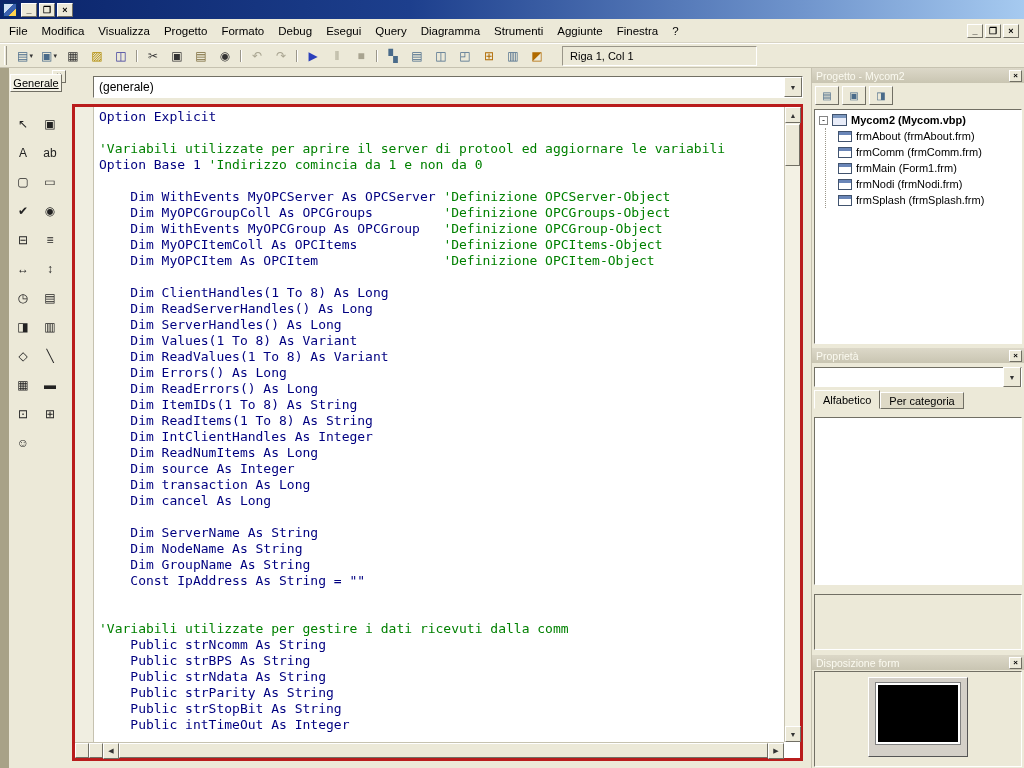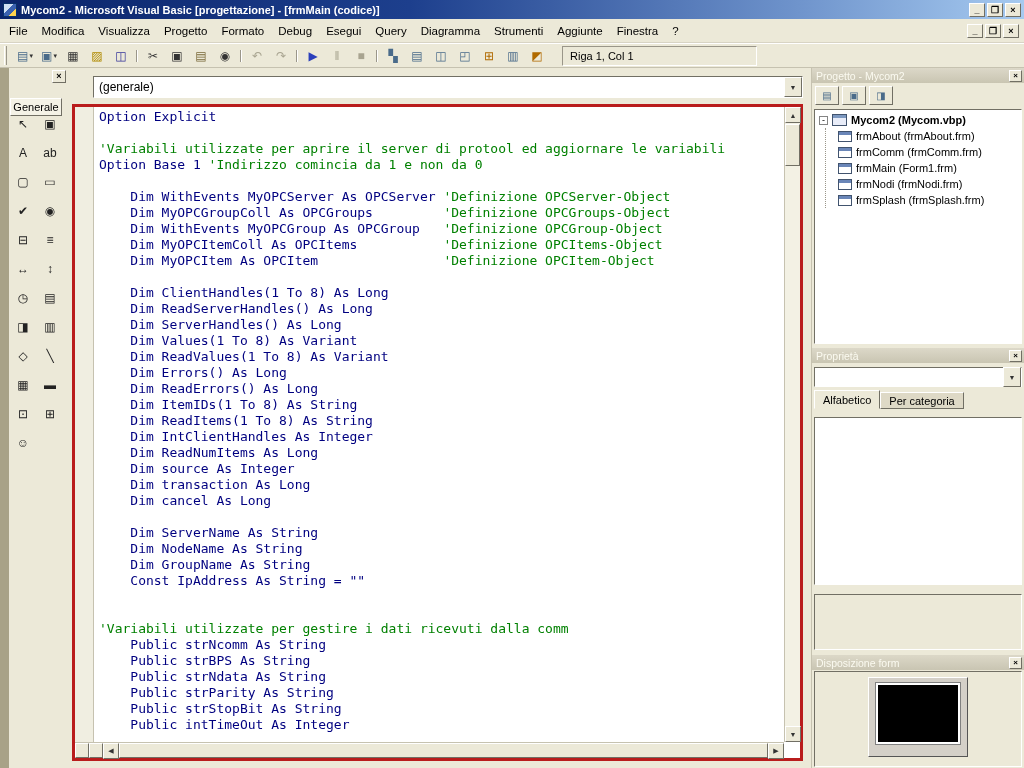--- a/index.html
+++ b/index.html
@@ -28,21 +28,21 @@
   .tb-btn.disabled .tb-glyph{color:#a8a490 !important;}
   .tb-caret{font-size:7px;margin-left:1px;color:#333;}
   .tb-sep{width:2px;height:19px;border-left:1px solid #9a9689;border-right:1px solid #fff;margin:0 3px;}
   .tb-status{margin-left:12px;width:195px;height:20px;line-height:18px;padding-left:7px;background:#ece9d8;border:1px solid;border-color:#9a9689 #fff #fff #9a9689;font-size:11px;}
 
   
   #toolbox-dock{position:absolute;left:0;top:68px;bottom:0;width:68px;}
   .dock-strip{position:absolute;left:0;top:0;bottom:0;width:9px;background:#a8a287;}
   .toolbox-head{position:absolute;left:9px;top:1px;right:2px;height:14px;display:flex;justify-content:flex-end;align-items:center;}
   .small-close{width:14px;height:13px;background:#ece9d8;border:1px solid;border-color:#fff #716f64 #716f64 #fff;font-size:9px;line-height:11px;text-align:center;font-weight:bold;}
-  .toolbox-tab{position:absolute;left:10px;top:30px;width:52px;height:18px;background:#f4f2e6;border:1px solid;border-color:#fff #716f64 #716f64 #fff;text-align:center;line-height:16px;font-size:11px;}
+  .toolbox-tab{position:absolute;left:10px;top:6px;width:52px;height:18px;background:#f4f2e6;border:1px solid;border-color:#fff #716f64 #716f64 #fff;text-align:center;line-height:16px;font-size:11px;text-decoration:underline;}
   #toolbox-grid{position:absolute;left:10px;top:42px;display:grid;grid-template-columns:26px 26px;grid-auto-rows:28px;gap:1px;}
   .tool{display:flex;align-items:center;justify-content:center;font-size:12px;color:#222;}
   .tool .tool-glyph{pointer-events:none;}
 
   
   #editor{position:absolute;left:68px;top:68px;right:213px;bottom:0;background:var(--chrome,#ece9d8);}
   .combo-row{position:absolute;left:4px;top:8px;right:8px;height:22px;display:flex;gap:8px;padding-left:21px;}
   .combo{flex:1;height:22px;background:#fff;border:1px solid;border-color:#716f64 #fff #fff #716f64;display:flex;align-items:center;}
   .combo-text{flex:1;padding-left:5px;font-size:12px;white-space:nowrap;overflow:hidden;}
   .combo-btn{width:18px;height:20px;background:#ece9d8;border:1px solid;border-color:#fff #716f64 #716f64 #fff;display:flex;align-items:center;justify-content:center;font-size:7px;color:#333;}
@@ -91,21 +91,20 @@
   .monitor{margin-top:5px;width:100px;height:80px;background:#d4d0c8;border:1px solid;border-color:#fff #555 #555 #fff;padding:5px 7px 12px;}
   .screen{width:100%;height:100%;background:#000;border:2px solid #fff;box-shadow:0 0 0 1px #808080;}
 </style>
 </head>
 <body>
 
 <div id="app">
 
   <div class="titlebar">
     <span class="app-icon"></span>
-    <span class="title-text">Mycom2 - Microsoft Visual Basic [progettazione] - [frmMain (codice)]</span>
     <span class="win-btns">
       <span class="wbtn">_</span>
       <span class="wbtn">❐</span>
       <span class="wbtn">×</span>
     </span>
   </div>
 
   <div class="menubar">
     <span class="menu-items">
         <span class="menu-item">File</span>

